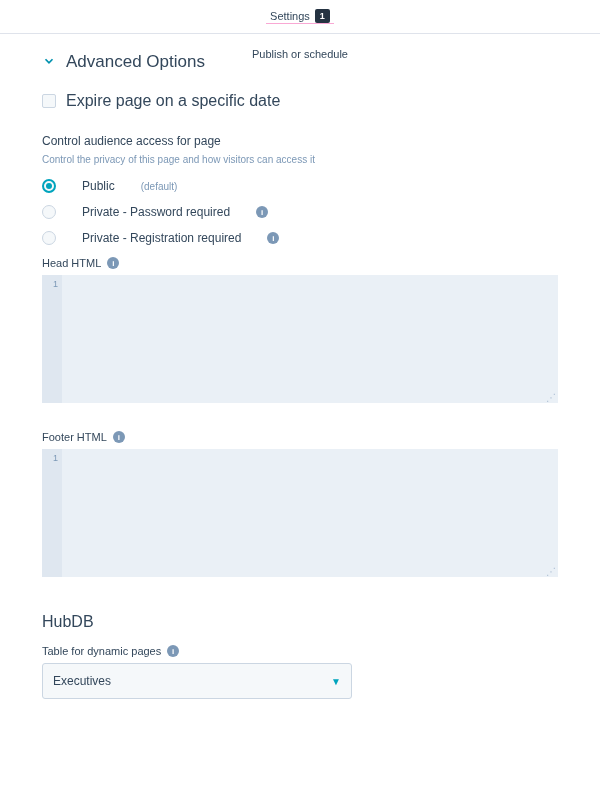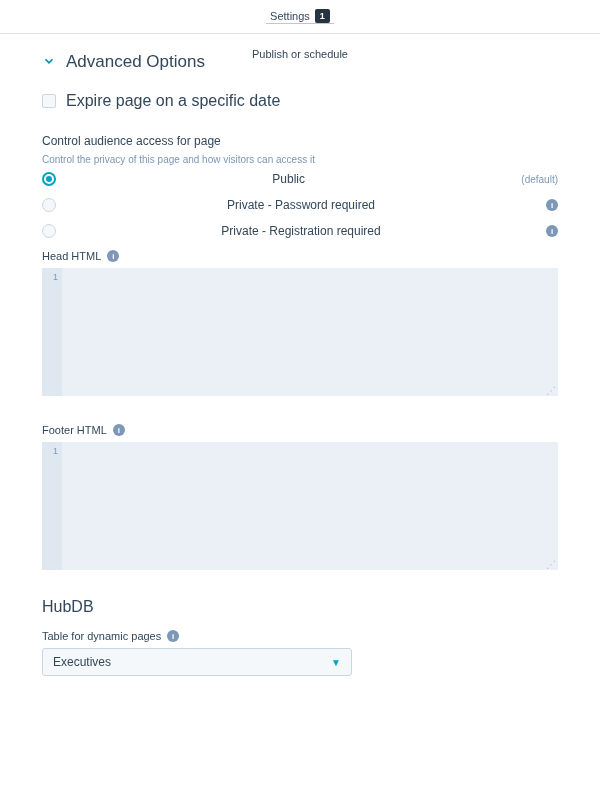--- a/index.html
+++ b/index.html
@@ -8,35 +8,35 @@
 .tab { font-size: 11px; color: #33475b; padding: 0 4px; height: 34px; display: flex; align-items: center; cursor: pointer; }
 .tab.active { border-bottom: 1px solid #f9a8d4; font-weight: 500; }
 .badge { background: #253342; color: #fff; font-size: 9px; padding: 2px 5px; border-radius: 2px; margin-left: 5px; font-weight: 600; }
 .content { padding: 18px 42px 30px 42px; }
 .adv-header { display: flex; align-items: flex-end; gap: 10px; margin-bottom: 20px; cursor: pointer; }
 .adv-header h2 { font-size: 17px; font-weight: 500; color: #33475b; }
 .chevron { color: #0091ae; }
 .row { display: flex; align-items: center; gap: 10px; margin-bottom: 24px; font-size: 16px; }
 .checkbox { width: 14px; height: 14px; border: 1px solid #cbd6e2; border-radius: 2px; background: #f5f8fa; cursor: pointer; }
 .section-title { font-size: 12px; font-weight: 400; margin-bottom: 6px; }
-.section-sub { font-size: 10px; color: #7c98b6; margin-bottom: 7px; }
-.radio-row { display: flex; align-items: center; gap: 10px; margin-bottom: 12px; font-size: 12px; justify-content: space-between; }
+.section-sub { font-size: 10px; color: #7c98b6; margin-bottom: 14px; }
+.radio-row { display: flex; align-items: center; gap: 26px; margin-bottom: 12px; font-size: 12px; }
 .radio { width: 14px; height: 14px; border: 1px solid #cbd6e2; border-radius: 50%; background: #f5f8fa; cursor: pointer; position: relative; }
 .radio.selected { border: 2px solid #00a4bd; }
 .radio.selected::after { content: ""; position: absolute; width: 6px; height: 6px; background: #00a4bd; border-radius: 50%; top: 2px; left: 2px; }
 .default-label { color: #7c98b6; font-size: 10px; }
 .info-icon { width: 12px; height: 12px; background: #7c98b6; color: #fff; border-radius: 50%; font-size: 8px; display: inline-flex; align-items: center; justify-content: center; font-weight: bold; cursor: pointer; }
 .snippets-title { font-size: 16px; font-weight: 400; margin-top: 40px; margin-bottom: 14px; }
 .field-label { font-size: 11px; margin-bottom: 6px; display: flex; align-items: flex-end; gap: 6px; }
 .code-editor { display: flex; background: #eaf0f6; height: 128px; margin-bottom: 28px; position: relative; }
 .gutter { width: 20px; background: #dfe7f0; font-size: 9px; color: #7c98b6; text-align: right; padding: 4px 4px 0 0; }
 .code-area { flex: 1; background: #eaf0f6; border: none; resize: none; font-family: monospace; font-size: 10px; padding: 4px; outline: none; }
 .resize-handle { position: absolute; right: 2px; bottom: 2px; color: #b0c1d4; font-size: 10px; line-height: 6px; pointer-events: none; }
-.hubdb-title { font-size: 16px; font-weight: 400; margin-top: 28px; margin-bottom: 14px; }
-.select { width: 310px; height: 28px; border: 1px solid #cbd6e2; border-radius: 3px; background: #f5f8fa; display: flex; align-items: center; justify-content: space-between; padding: 0 10px; font-size: 12px; cursor: pointer; }
+.hubdb-title { font-size: 16px; font-weight: 400; margin-top: 36px; margin-bottom: 14px; }
+.select { width: 310px; height: 36px; border: 1px solid #cbd6e2; border-radius: 3px; background: #f5f8fa; display: flex; align-items: center; justify-content: space-between; padding: 0 10px; font-size: 12px; cursor: pointer; }
 .caret { color: #00a4bd; font-size: 10px; }
 </style>
 </head>
 <body>
 
 <div class="tabs">
   <div class="tab">Content</div>
   <div class="tab active">
     <span>Settings</span>
     <span class="badge">1</span>

